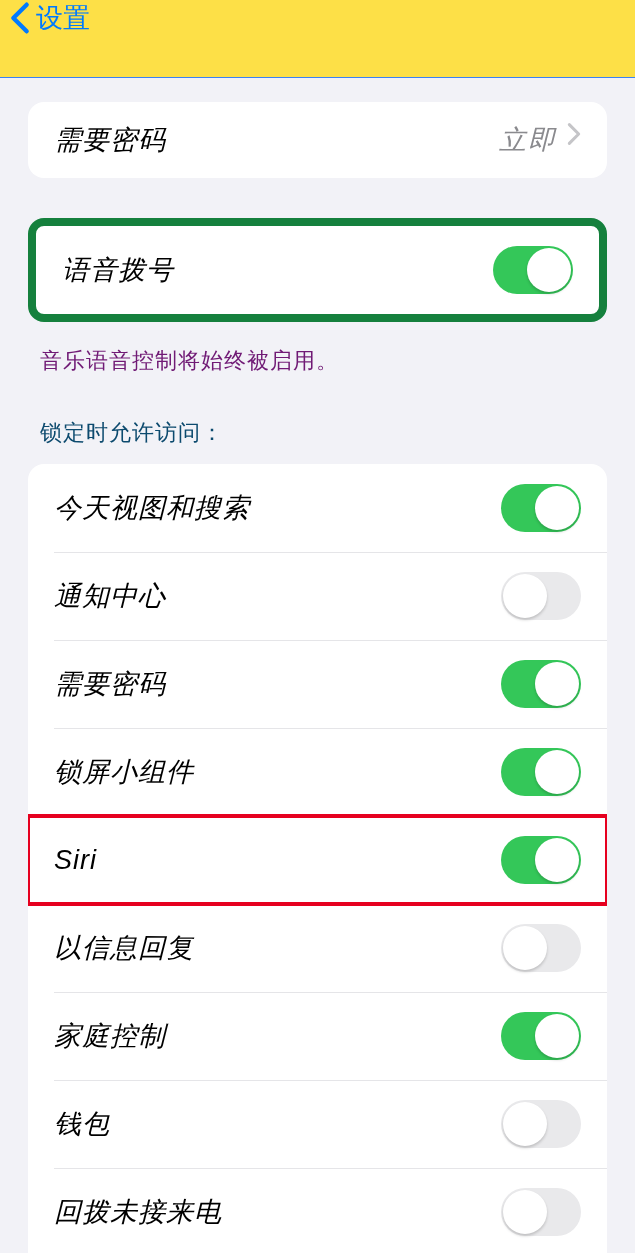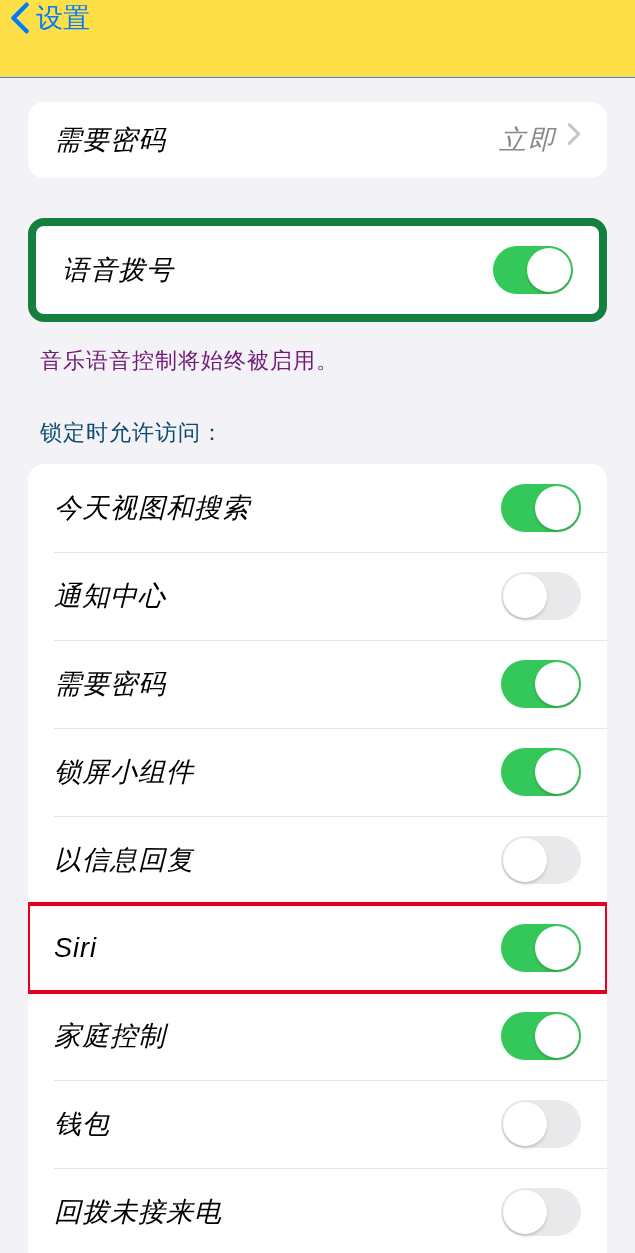--- a/index.html
+++ b/index.html
@@ -210,34 +210,34 @@
         <div class="toggle on">
           <div class="toggle-knob"></div>
         </div>
       </div>
       <div class="row">
         <span class="row-label">锁屏小组件</span>
         <div class="toggle on">
           <div class="toggle-knob"></div>
         </div>
       </div>
-      <div class="row">
-        <span class="row-label">以信息回复</span>
-        <div class="toggle off">
-          <div class="toggle-knob"></div>
-        </div>
-      </div>
       <div class="row" style="position: relative;">
         <span class="row-label">Siri</span>
         <div class="toggle on">
           <div class="toggle-knob"></div>
         </div>
         <div class="siri-highlight"></div>
       </div>
       <div class="row">
+        <span class="row-label">以信息回复</span>
+        <div class="toggle off">
+          <div class="toggle-knob"></div>
+        </div>
+      </div>
+      <div class="row">
         <span class="row-label">家庭控制</span>
         <div class="toggle on">
           <div class="toggle-knob"></div>
         </div>
       </div>
       <div class="row">
         <span class="row-label">钱包</span>
         <div class="toggle off">
           <div class="toggle-knob"></div>
         </div>

